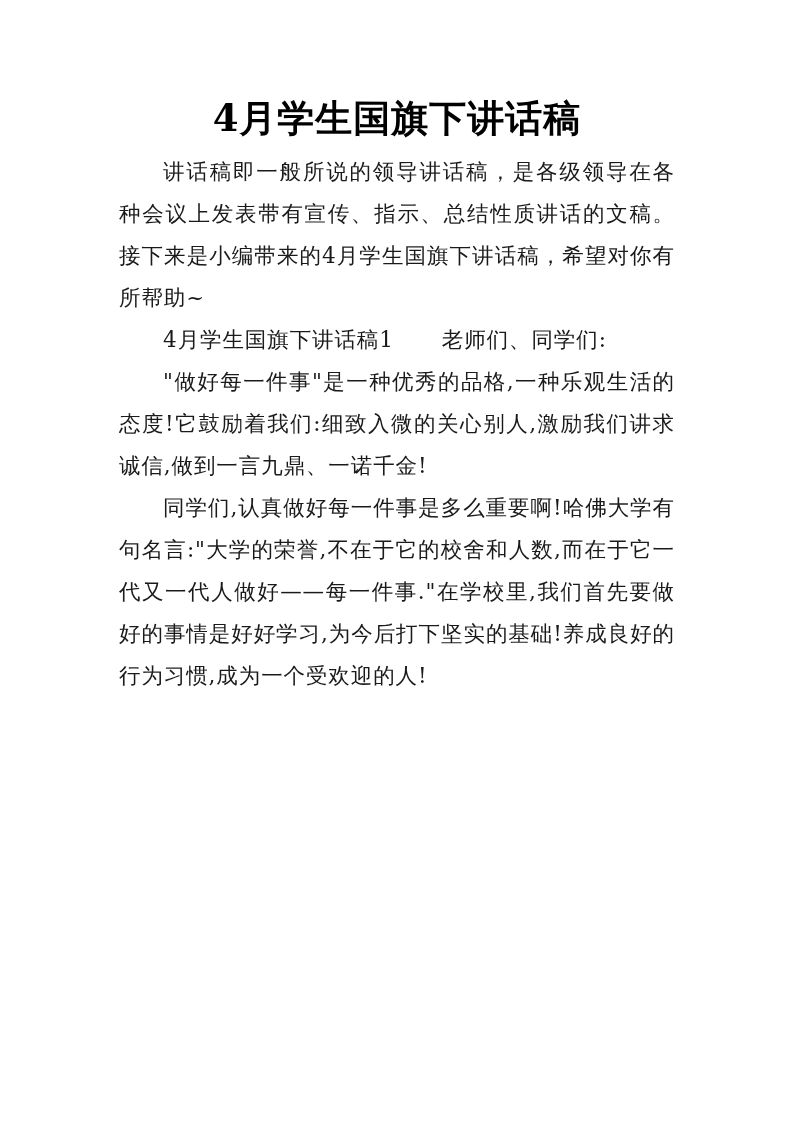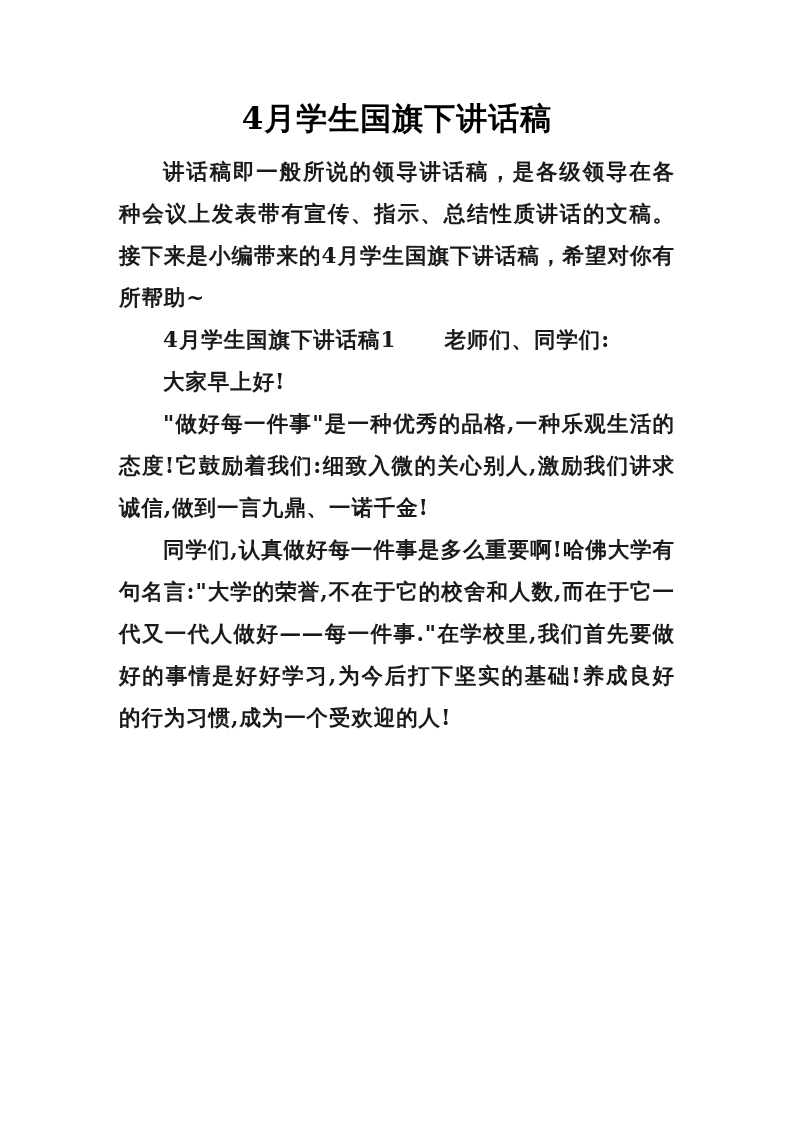--- a/index.html
+++ b/index.html
@@ -22,21 +22,21 @@
       width: 556px;
     }
     .title {
       position: absolute;
       left: 0;
       top: 96px;
       width: 556px;
       text-align: center;
       font-family: "DejaVu Serif", "Liberation Serif", serif;
       font-weight: bold;
-      font-size: 31px;
+      font-size: 37px;
       line-height: 44px;
       letter-spacing: 1px;
       color: #000000;
       margin: 0;
     }
     .body {
       position: absolute;
       left: 0;
       top: 151px;
       width: 556px;
@@ -44,38 +44,36 @@
     .para {
       margin: 0;
       font-size: 21.5px;
       line-height: 42px;
       text-indent: 2.05em;
       text-align: justify;
       text-justify: inter-character;
       letter-spacing: 0.9px;
       word-break: break-all;
       color: #1a1a1a;
-      font-weight: bold;
     }
     .gap {
       display: inline-block;
       width: 48px;
     }
   </style>
 </head>
 <body>
 
 <div class="page">
   <h1 class="title">4月学生国旗下讲话稿</h1>
 
   <div class="body">
     <p class="para">讲话稿即一般所说的领导讲话稿，是各级领导在各种会议上发表带有宣传、指示、总结性质讲话的文稿。接下来是小编带来的4月学生国旗下讲话稿，希望对你有所帮助~</p>
 
     <p class="para"><span>4月学生国旗下讲话稿1</span><span class="gap"></span><span>老师们、同学们:</span></p>
 
-    <p class="para">大家早上好!</p>
 
     <p class="para">"做好每一件事"是一种优秀的品格,一种乐观生活的态度!它鼓励着我们:细致入微的关心别人,激励我们讲求诚信,做到一言九鼎、一诺千金!</p>
 
 
     <p class="para">同学们,认真做好每一件事是多么重要啊!哈佛大学有句名言:"大学的荣誉,不在于它的校舍和人数,而在于它一代又一代人做好——每一件事."在学校里,我们首先要做好的事情是好好学习,为今后打下坚实的基础!养成良好的行为习惯,成为一个受欢迎的人!</p>
   </div>
 </div>
 
 </body></html>

